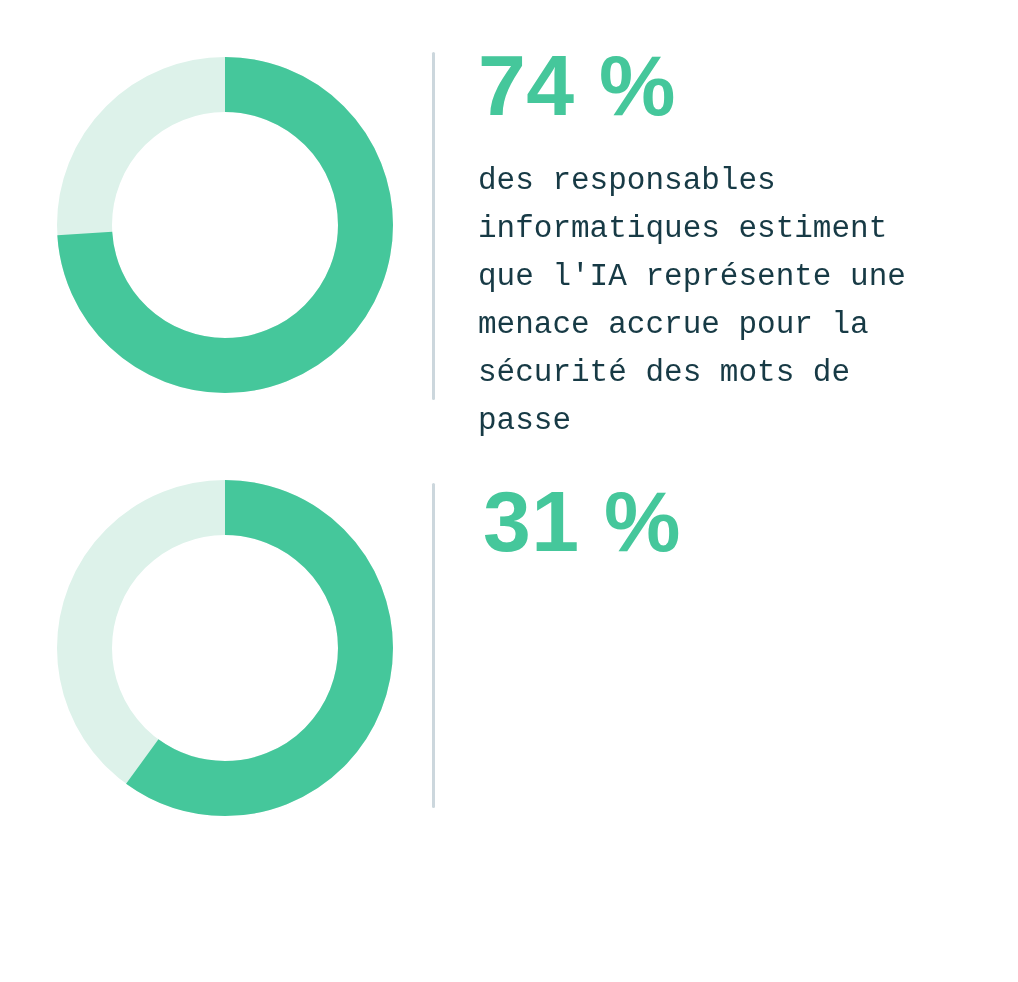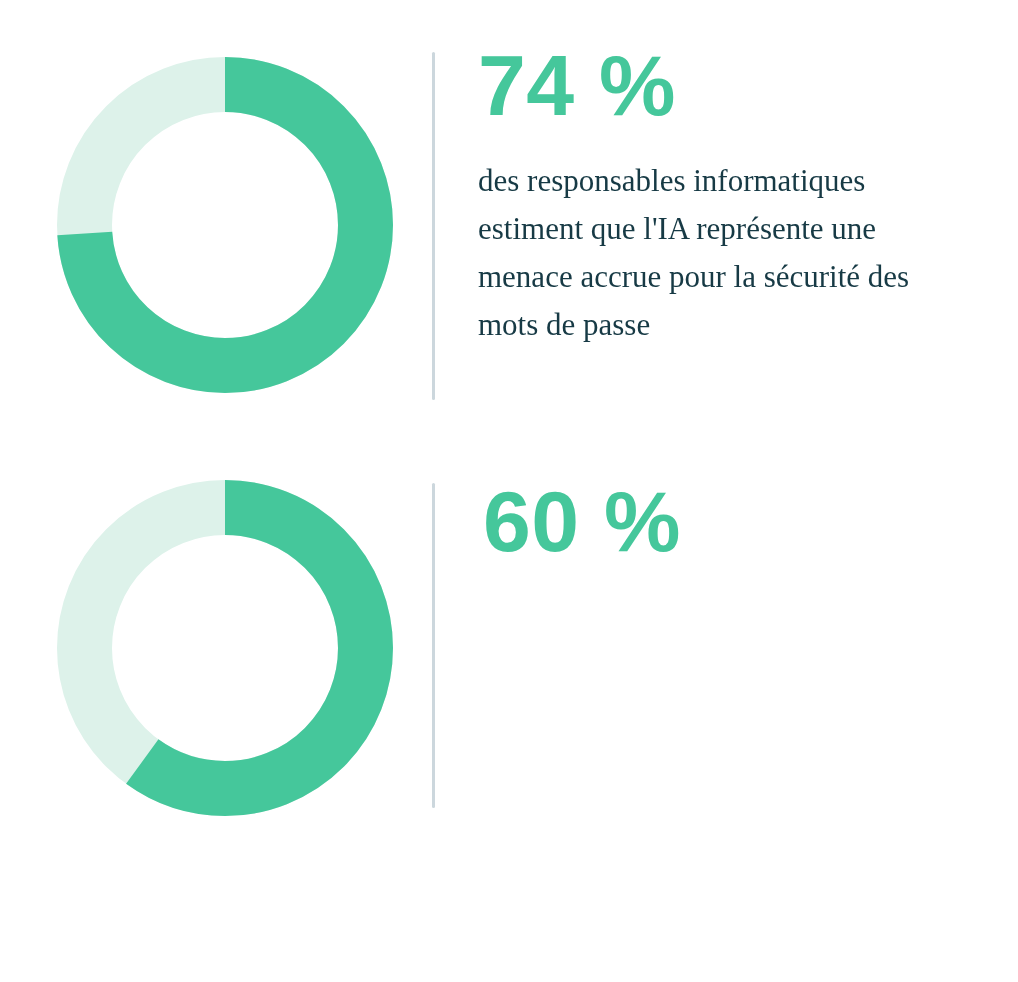--- a/index.html
+++ b/index.html
@@ -76,21 +76,21 @@
     line-height: 1.0;
     letter-spacing: 0.5px;
     margin: 0;
     white-space: nowrap;
   }
   .pct-1 { margin-top: 2px; margin-bottom: 0; }
   .pct-2 { margin-top: 2px; margin-bottom: 0; }
 
   .desc {
     color: #173a45;
-    font-family: Liberation Serif, serif;
+    font-family: Liberation Mono, monospace;
     font-size: 31px;
     font-weight: 400;
     line-height: 48px;
     margin: 0;
     max-width: 470px;
   }
   .desc-1 { margin-top: 29px; }
   .desc-2 { margin-top: 29px; }
 </style>
 </head>
@@ -129,18 +129,18 @@
           <circle cx="168" cy="168" r="140.5" fill="none" stroke="#ddf2ea" stroke-width="55"></circle>
 
           <circle cx="168" cy="168" r="140.5" fill="none" stroke="#45c79b" stroke-width="55" stroke-dasharray="529.67 882.79" stroke-dashoffset="0" transform="rotate(-90 168 168)"></circle>
         </svg>
       </div>
     </div>
 
     <div class="divider divider-2"></div>
 
     <div class="text-col text-col-2">
-      <p class="pct pct-2">60 %</p>
+      <p class="pct pct-2">31 %</p>
     </div>
 
   </section>
 
 </div>
 
 </body></html>

